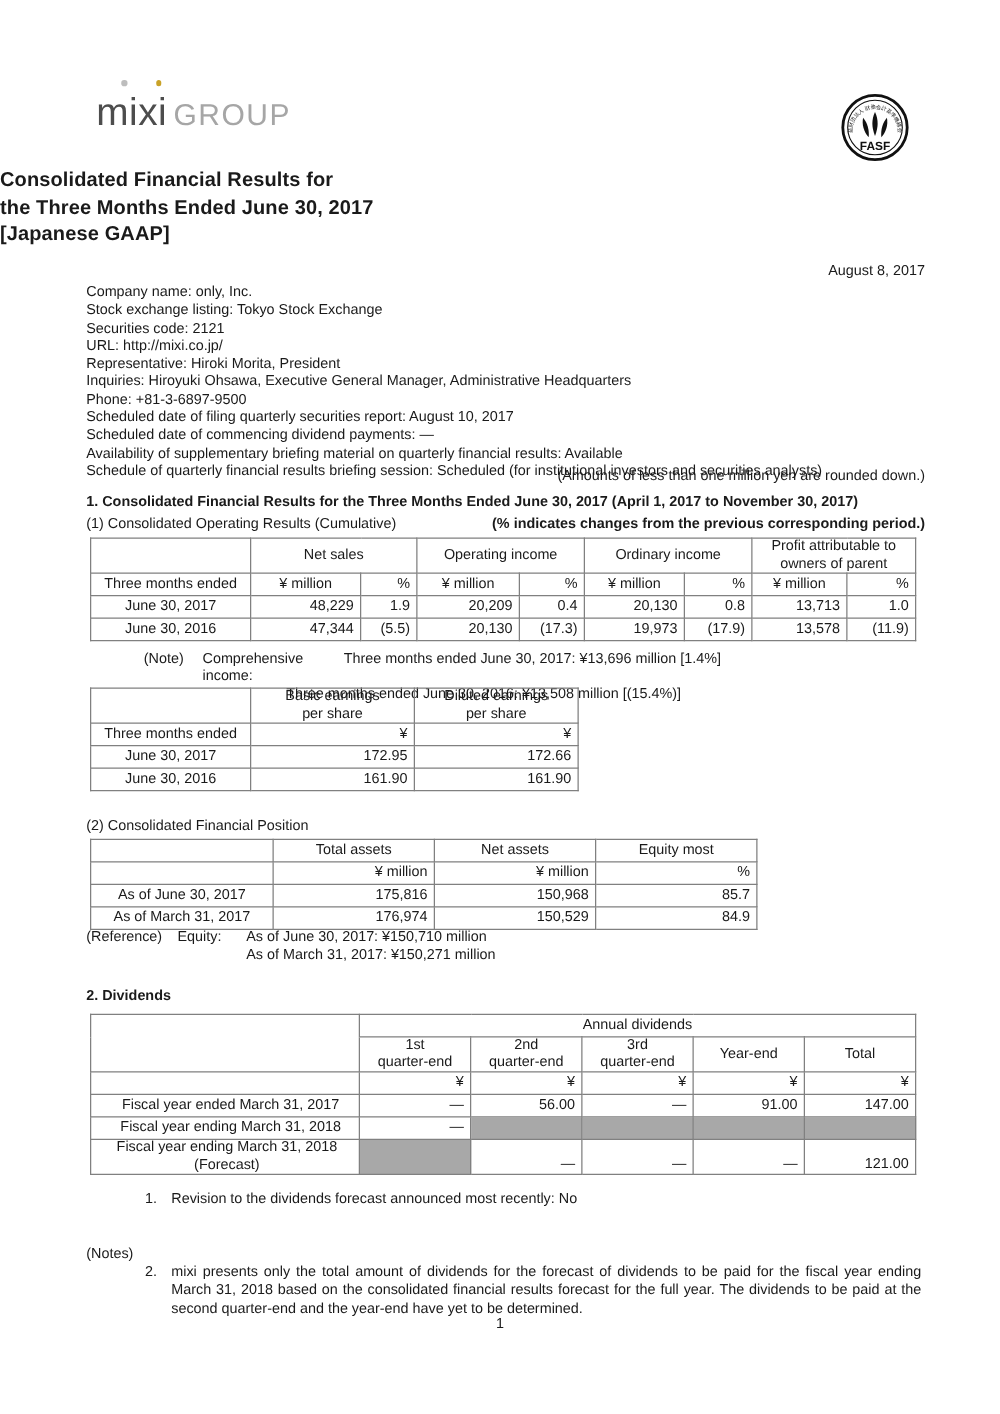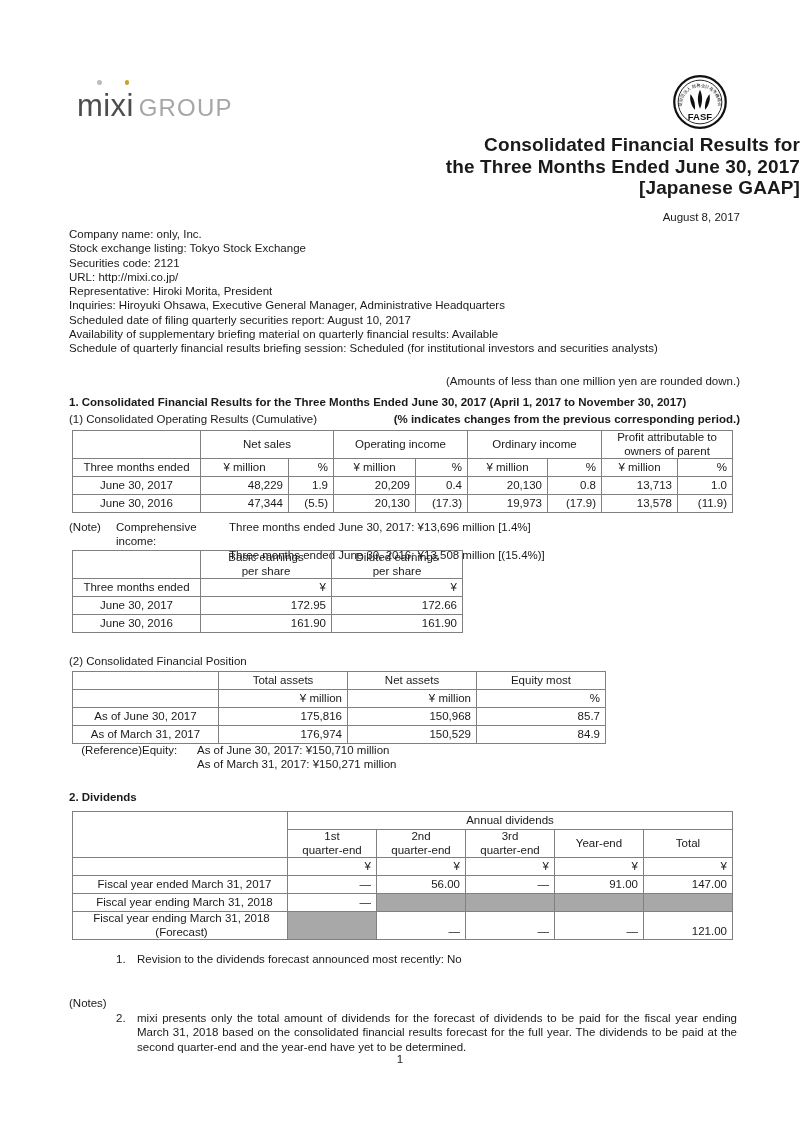--- a/index.html
+++ b/index.html
@@ -25,21 +25,21 @@
   .header-row {
     position: absolute;
     top: 74px;
     left: 72px;
     right: 64px;
     height: 62px;
   }
   .logo {
     position: absolute;
     left: 5px;
-    top: 16px;
+    top: 0;
     line-height: 1;
     white-space: nowrap;
   }
   .logo-mixi {
     font-size: 31px;
     letter-spacing: 0.4px;
     color: #4d4d4d;
     font-weight: 400;
     position: relative;
   }
@@ -76,22 +76,22 @@
     width: 56px;
     height: 56px;
   }
 
   
   .title {
     position: absolute;
     top: 134px;
     left: 0;
     right: 0;
-    text-align: right;
-    font-size: 19px;
+    text-align: left;
+    font-size: 16px;
     font-weight: bold;
     line-height: 21.5px;
     letter-spacing: 0.1px;
   }
 
   
   .date-line {
     position: absolute;
     top: 211px;
     right: 60px;
@@ -237,21 +237,23 @@
 
   <div class="date-line">August 8, 2017</div>
 
   <div class="company-block">
     <div>Company name: only, Inc.</div>
     <div>Stock exchange listing: Tokyo Stock Exchange</div>
     <div>Securities code: 2121</div>
     <div>URL: http://mixi.co.jp/</div>
     <div>Representative: Hiroki Morita, President</div>
     <div>Inquiries: Hiroyuki Ohsawa, Executive General Manager, Administrative Headquarters</div>
+    <div>Phone: +81-3-6897-9500</div>
     <div>Scheduled date of filing quarterly securities report: August 10, 2017</div>
+    <div>Scheduled date of commencing dividend payments:  —</div>
     <div>Availability of supplementary briefing material on quarterly financial results: Available</div>
     <div>Schedule of quarterly financial results briefing session: Scheduled (for institutional investors and securities analysts)</div>
   </div>
 
   <div class="rounded-note">(Amounts of less than one million yen are rounded down.)</div>
 
   <div class="sec-heading" style="top:396px;">1. Consolidated Financial Results for the Three Months Ended June 30, 2017 (April 1, 2017 to November 30, 2017)</div>
   <div class="sub-heading" style="top:413px;">(1) Consolidated Operating Results (Cumulative)</div>
   <div class="pct-note" style="top:413px;">(% indicates changes from the previous corresponding period.)</div>
 
@@ -309,21 +311,21 @@
         <td class="r">19,973</td>
         <td class="r">(17.9)</td>
         <td class="r">13,578</td>
         <td class="r">(11.9)</td>
       </tr>
     </tbody>
   </table>
 
   <div class="note-block" style="top:521px;">
     <div class="note-row">
-      <span class="note-label" style="width:47px;display:inline-block;">(Note)</span>
+      <span class="note-label" style="width:47px;display:inline-block;margin-left:46px;">(Note)</span>
       <span style="width:113px;display:inline-block;">Comprehensive income:</span>
       <span>Three months ended June 30, 2017: ¥13,696 million [1.4%]</span>
     </div>
     <div class="note-row">
       <span style="width:160px;display:inline-block;"></span>
       <span>Three months ended June 30, 2016: ¥13,508 million [(15.4%)]</span>
     </div>
   </div>
 
   <table class="doc" id="tbl-eps">
@@ -394,21 +396,21 @@
         <td class="l">As of March 31, 2017</td>
         <td class="r">176,974</td>
         <td class="r">150,529</td>
         <td class="r">84.9</td>
       </tr>
     </tbody>
   </table>
 
   <div class="note-block" style="top:744px;">
     <div class="note-row">
-      <span style="width:73px;display:inline-block;text-align:right;">(Reference)</span>
+      <span style="width:73px;display:inline-block;">(Reference)</span>
       <span style="width:55px;display:inline-block;">Equity:</span>
       <span>As of June 30, 2017: ¥150,710 million</span>
     </div>
     <div class="note-row">
       <span style="width:128px;display:inline-block;"></span>
       <span>As of March 31, 2017: ¥150,271 million</span>
     </div>
   </div>
 
   <div class="sec-heading" style="top:791px;">2. Dividends</div>

